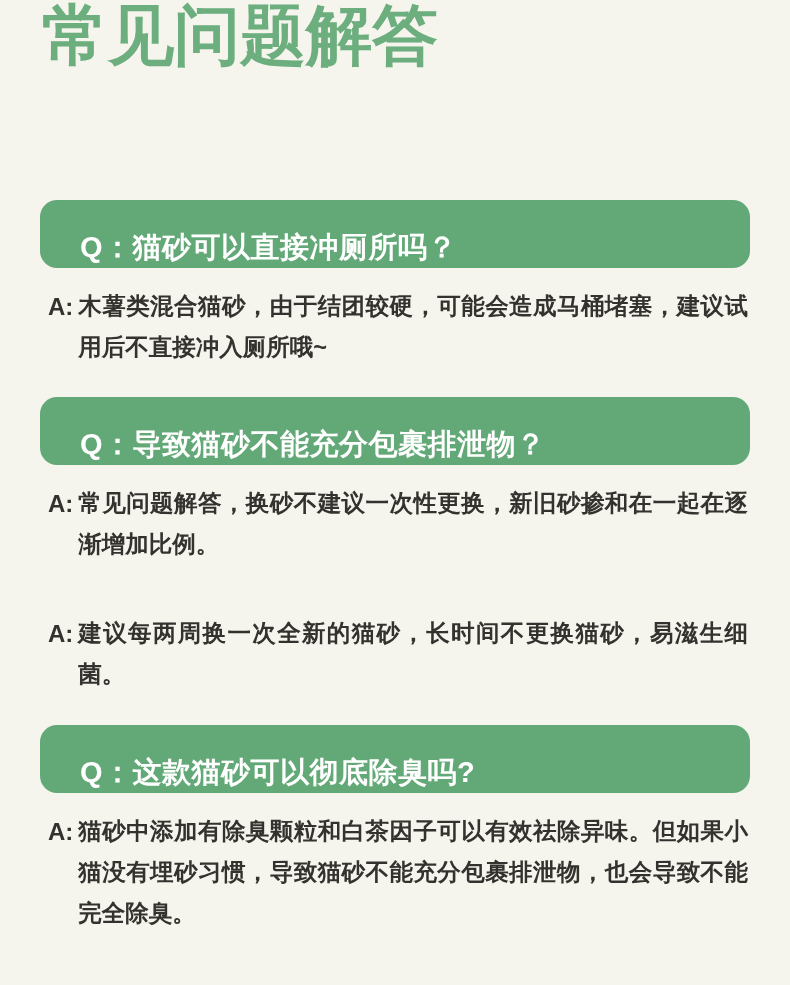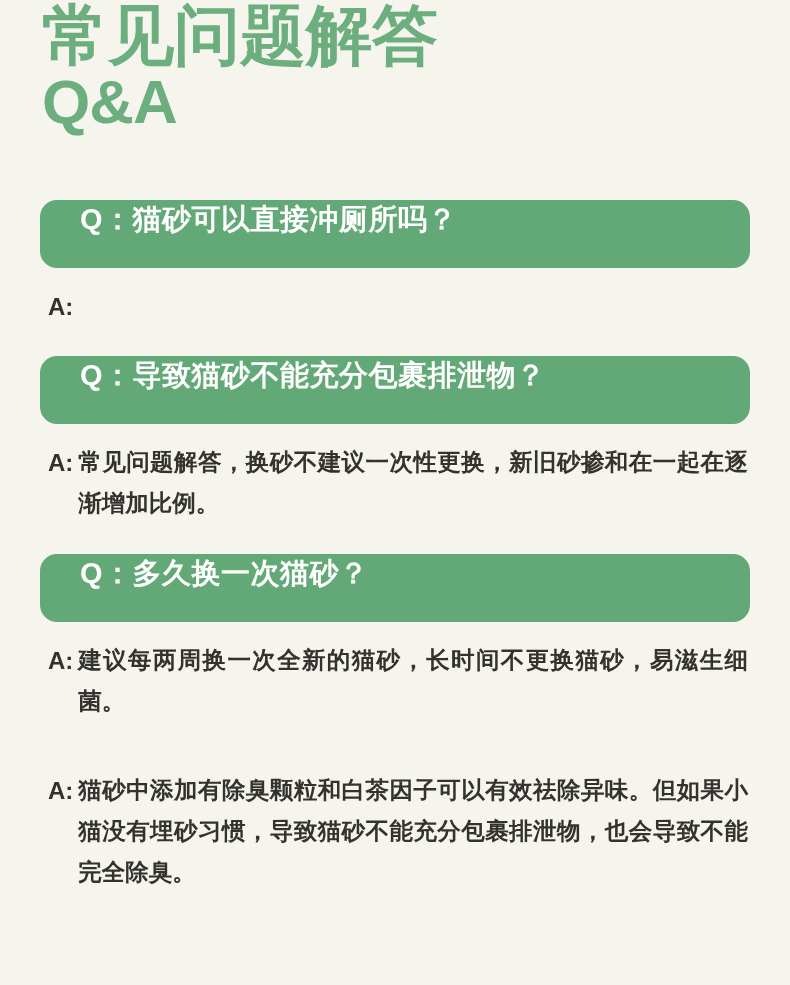--- a/index.html
+++ b/index.html
@@ -56,21 +56,21 @@
   }
   .faq-item {
     margin-bottom: 0;
   }
   .question-banner {
     margin: 0 40px;
     height: 68px;
     background: #63a977;
     border-radius: 17px;
     display: flex;
-    align-items: flex-start;
+    align-items: flex-end;
     box-sizing: border-box;
   }
   .question-text {
     color: #ffffff;
     font-size: 29px;
     font-weight: bold;
     letter-spacing: 0.5px;
     padding-left: 40px;
     white-space: nowrap;
   }
@@ -101,61 +101,61 @@
   .gap-2 { height: 30px; }
   .gap-3 { height: 30px; }
 </style>
 </head>
 <body>
 
 <div class="page">
 
   <div class="header">
     <div class="header-title">常见问题解答</div>
-    <div class="header-subtitle">Q&amp;A</div>
   </div>
 
   <div class="faq-list">
 
     <div class="faq-item">
       <div class="question-banner">
         <div class="question-text">Q：猫砂可以直接冲厕所吗？</div>
       </div>
       <div class="answer-block">
         <span class="answer-prefix">A:</span>
+        <span class="answer-text">木薯类混合猫砂，由于结团较硬，可能会造成马桶堵塞，建议试用后不直接冲入厕所哦~</span>
       </div>
     </div>
 
     <div class="gap-1"></div>
 
     <div class="faq-item">
       <div class="question-banner">
         <div class="question-text">Q：导致猫砂不能充分包裹排泄物？</div>
       </div>
       <div class="answer-block">
         <span class="answer-prefix">A:</span>
         <span class="answer-text">常见问题解答，换砂不建议一次性更换，新旧砂掺和在一起在逐渐增加比例。</span>
       </div>
     </div>
 
     <div class="gap-2"></div>
 
     <div class="faq-item">
-      <div class="question-banner">
-        <div class="question-text">Q：多久换一次猫砂？</div>
-      </div>
       <div class="answer-block">
         <span class="answer-prefix">A:</span>
         <span class="answer-text">建议每两周换一次全新的猫砂，长时间不更换猫砂，易滋生细菌。</span>
       </div>
     </div>
 
     <div class="gap-3"></div>
 
     <div class="faq-item">
+      <div class="question-banner">
+        <div class="question-text">Q：这款猫砂可以彻底除臭吗?</div>
+      </div>
       <div class="answer-block">
         <span class="answer-prefix">A:</span>
         <span class="answer-text">猫砂中添加有除臭颗粒和白茶因子可以有效祛除异味。但如果小猫没有埋砂习惯，导致猫砂不能充分包裹排泄物，也会导致不能完全除臭。</span>
       </div>
     </div>
 
   </div>
 </div>
 
 </body></html>

